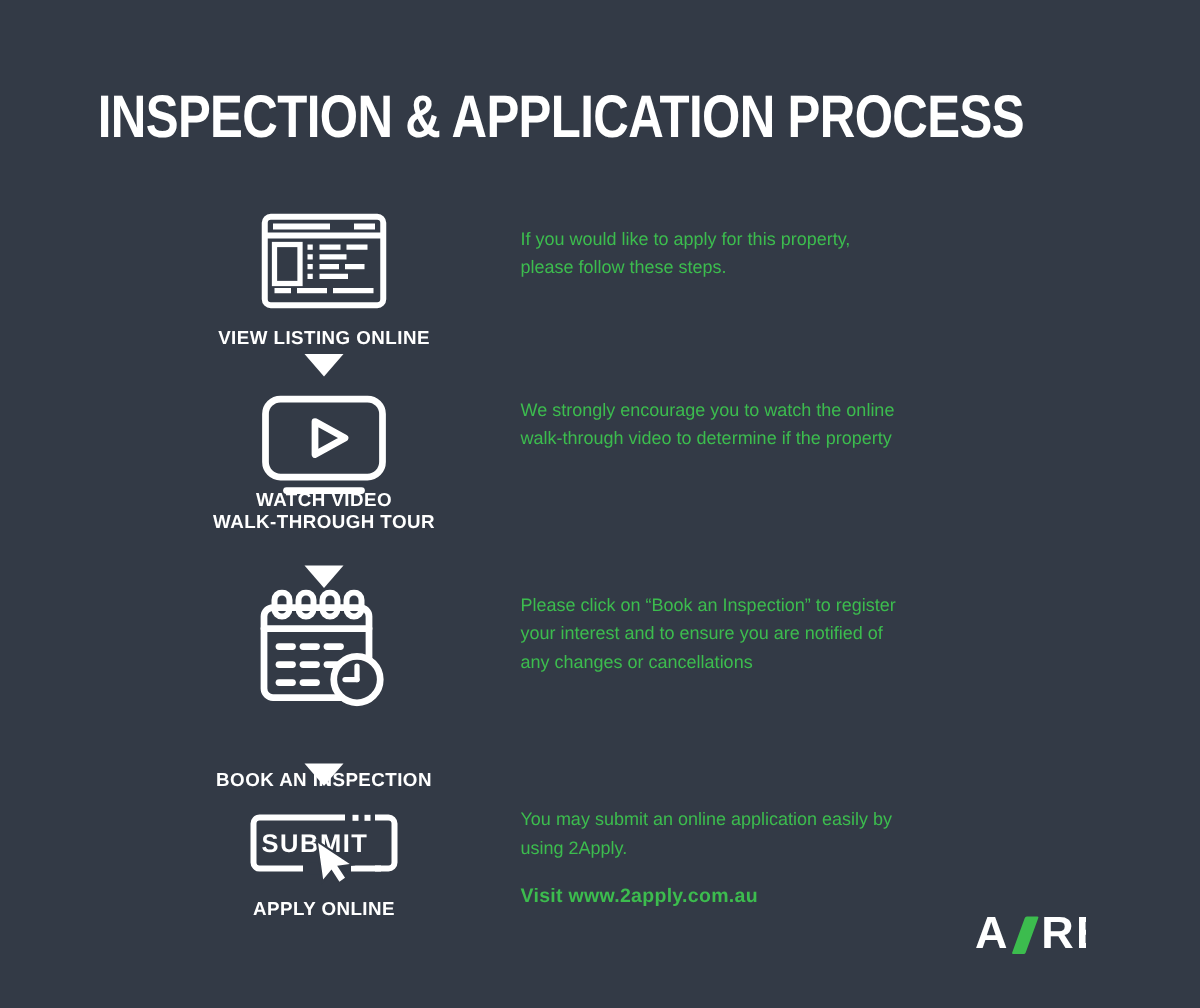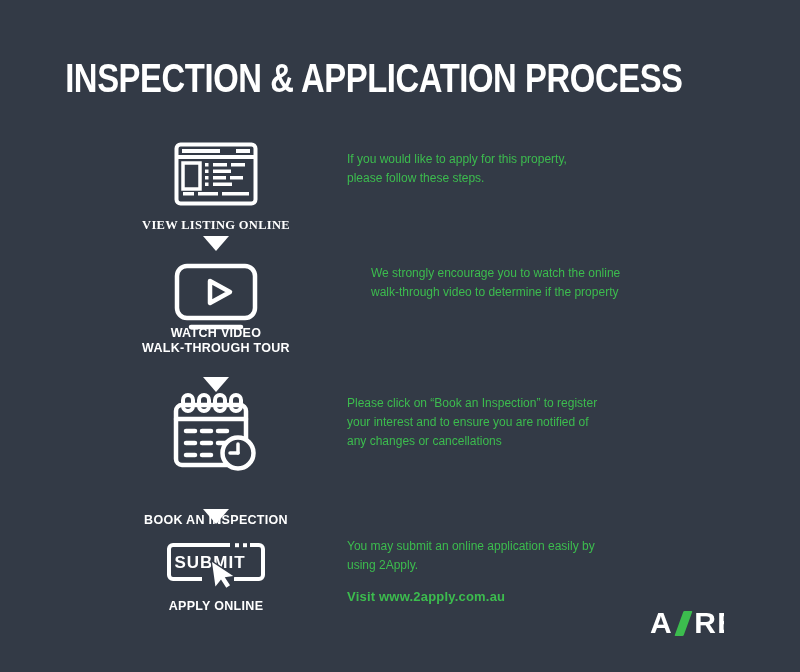--- a/index.html
+++ b/index.html
@@ -70,21 +70,21 @@
       <rect x="57" y="21" width="14" height="3.5"></rect>
       <rect x="39" y="27.5" width="18" height="3.5"></rect>
       <rect x="39" y="34" width="13" height="3.5"></rect>
       <rect x="56" y="34" width="13" height="3.5"></rect>
       <rect x="39" y="40.5" width="19" height="3.5"></rect>
       <rect x="9" y="50" width="11" height="3.5"></rect>
       <rect x="24" y="50" width="20" height="3.5"></rect>
       <rect x="48" y="50" width="27" height="3.5"></rect>
     </g>
   </svg>
-  <div class="step-label" style="top:218px;font-family:Liberation Serif, serif;">VIEW LISTING ONLINE</div>
+  <div class="step-label" style="top:218px;">VIEW LISTING ONLINE</div>
   <div class="flow-arrow" style="top:236px;"></div>
 
   <svg class="step-icon" style="left:174px;top:263px;" width="84" height="68" viewBox="0 0 84 68">
     <g stroke="#ffffff" fill="none" stroke-width="4.5" stroke-linejoin="round" stroke-linecap="round">
       <rect x="3" y="3" width="78" height="52" rx="10"></rect>
       <path d="M36 18 L56 29 L36 40 Z"></path>
       <line x1="17" y1="64" x2="67" y2="64"></line>
     </g>
   </svg>
   <div class="step-label" style="top:326px;">
@@ -138,21 +138,21 @@
       <path d="M0 0 L0 14.5 L3.8 11 L6.2 16.2 L8.6 15 L6.2 9.9 L11.2 9.9 Z" fill="#ffffff" stroke="#333a46" stroke-width="1.6" paint-order="stroke"></path>
     </g>
   </svg>
   <div class="step-label" style="top:599px;">APPLY ONLINE</div>
 
   <div class="desc" style="top:150px;">
     <div>If you would like to apply for this property,</div>
     <div>please follow these steps.</div>
   </div>
 
-  <div class="desc" style="top:264px;margin-left:24px;">
+  <div class="desc" style="top:264px;">
     <div>We strongly encourage you to watch the online</div>
     <div>walk-through video to determine if the property</div>
   </div>
 
   <div class="desc" style="top:394px;">
     <div>Please click on “Book an Inspection” to register</div>
     <div>your interest and to ensure you are notified of</div>
     <div>any changes or cancellations</div>
   </div>
 

